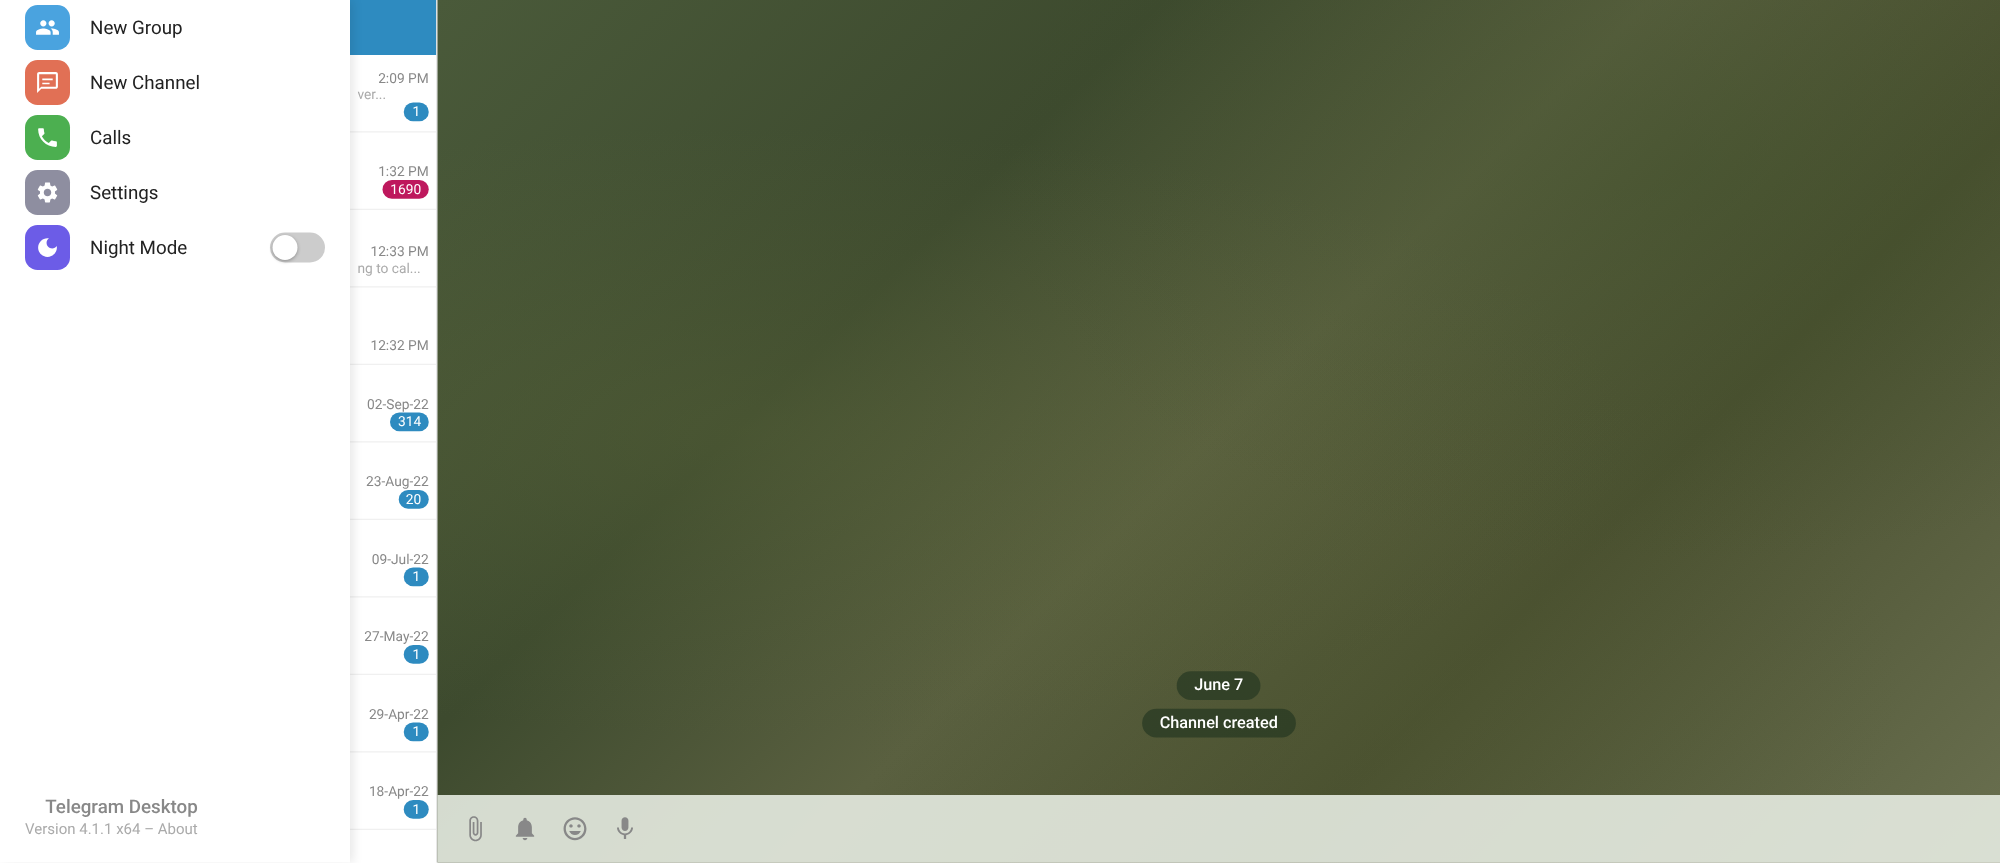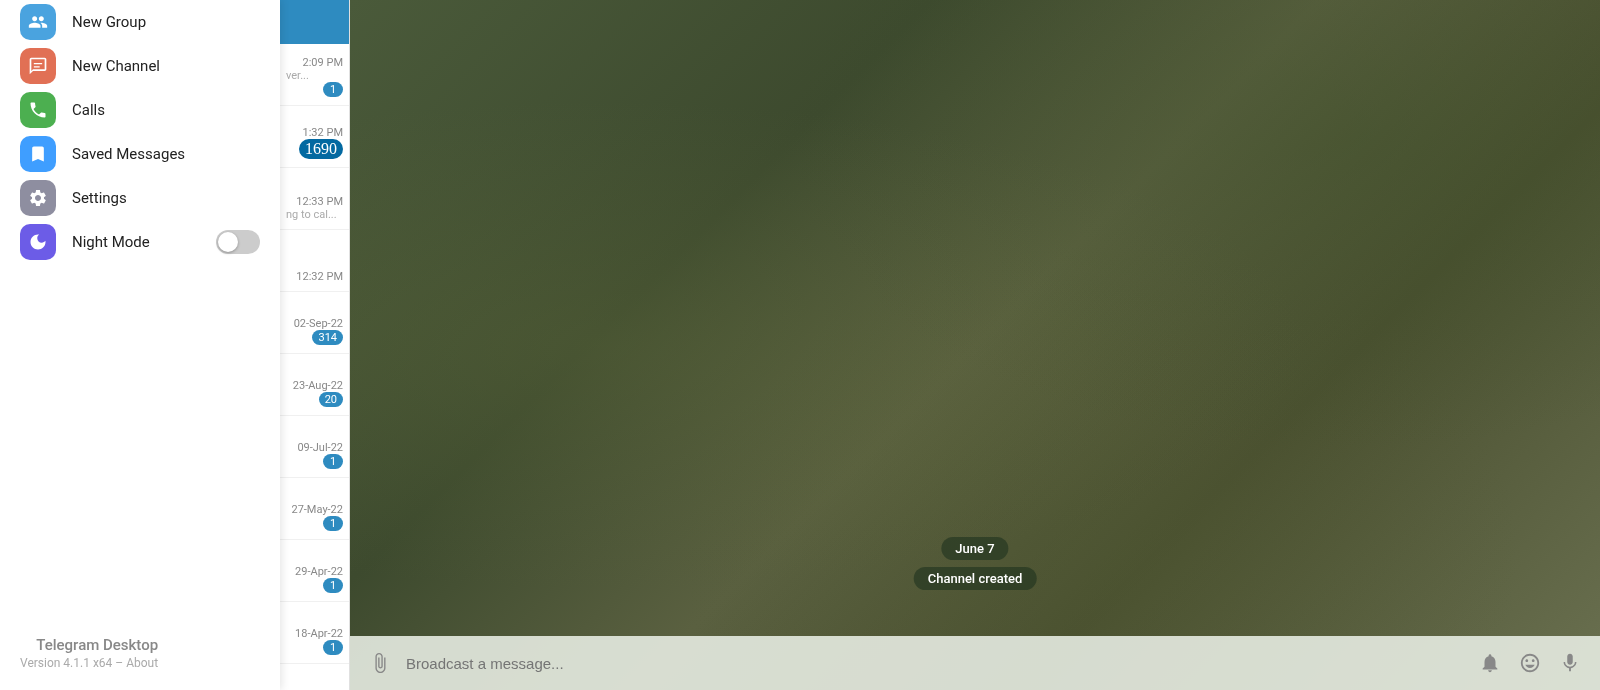--- a/index.html
+++ b/index.html
@@ -153,29 +153,28 @@
       color: white;
       border-radius: 10px;
       font-size: 11px;
       padding: 1px 6px;
       text-align: center;
       align-self: flex-end;
       min-width: 20px;
     }
 
     .chat-badge-gray {
-      background: #0369a1;
+      background: #be185d;
       color: white;
       border-radius: 10px;
-      font-size: 16px;
+      font-size: 11px;
       padding: 1px 6px;
       text-align: center;
       align-self: flex-end;
       min-width: 20px;
-      font-family: Liberation Serif, serif;
     }
 
     .chat-msg-preview {
       font-size: 11px;
       color: #aaa;
       white-space: nowrap;
       overflow: hidden;
       text-overflow: ellipsis;
     }
 
@@ -307,28 +306,20 @@
 
   <div class="menu-item">
     <div class="menu-icon icon-calls">
       <svg class="svg-icon" viewBox="0 0 24 24" fill="white">
         <path d="M6.62 10.79c1.44 2.83 3.76 5.14 6.59 6.59l2.2-2.2c.27-.27.67-.36 1.02-.24 1.12.37 2.33.57 3.57.57.55 0 1 .45 1 1V20c0 .55-.45 1-1 1-9.39 0-17-7.61-17-17 0-.55.45-1 1-1h3.5c.55 0 1 .45 1 1 0 1.25.2 2.45.57 3.57.11.35.03.74-.25 1.02l-2.2 2.2z"></path>
       </svg>
     </div>
     <span class="menu-label">Calls</span>
   </div>
 
-  <div class="menu-item">
-    <div class="menu-icon icon-saved">
-      <svg class="svg-icon" viewBox="0 0 24 24" fill="white">
-        <path d="M17 3H7c-1.1 0-1.99.9-1.99 2L5 21l7-3 7 3V5c0-1.1-.9-2-2-2z"></path>
-      </svg>
-    </div>
-    <span class="menu-label">Saved Messages</span>
-  </div>
 
   <div class="menu-item">
     <div class="menu-icon icon-settings">
       <svg class="svg-icon" viewBox="0 0 24 24" fill="white">
         <path d="M19.14,12.94c0.04-0.3,0.06-0.61,0.06-0.94c0-0.32-0.02-0.64-0.07-0.94l2.03-1.58c0.18-0.14,0.23-0.41,0.12-0.61 l-1.92-3.32c-0.12-0.22-0.37-0.29-0.59-0.22l-2.39,0.96c-0.5-0.38-1.03-0.7-1.62-0.94L14.4,2.81c-0.04-0.24-0.24-0.41-0.48-0.41 h-3.84c-0.24,0-0.43,0.17-0.47,0.41L9.25,5.35C8.66,5.59,8.12,5.92,7.63,6.29L5.24,5.33c-0.22-0.08-0.47,0-0.59,0.22L2.74,8.87 C2.62,9.08,2.66,9.34,2.86,9.48l2.03,1.58C4.84,11.36,4.8,11.69,4.8,12s0.02,0.64,0.07,0.94l-2.03,1.58 c-0.18,0.14-0.23,0.41-0.12,0.61l1.92,3.32c0.12,0.22,0.37,0.29,0.59,0.22l2.39-0.96c0.5,0.38,1.03,0.7,1.62,0.94l0.36,2.54 c0.05,0.24,0.24,0.41,0.48,0.41h3.84c0.24,0,0.44-0.17,0.47-0.41l0.36-2.54c0.59-0.24,1.13-0.56,1.62-0.94l2.39,0.96 c0.22,0.08,0.47,0,0.59-0.22l1.92-3.32c0.12-0.22,0.07-0.47-0.12-0.61L19.14,12.94z M12,15.6c-1.98,0-3.6-1.62-3.6-3.6 s1.62-3.6,3.6-3.6s3.6,1.62,3.6,3.6S13.98,15.6,12,15.6z"></path>
       </svg>
     </div>
     <span class="menu-label">Settings</span>
   </div>
 
@@ -409,21 +400,20 @@
   <div class="date-badge">June 7</div>
   <div class="channel-created-badge">Channel created</div>
 </div>
 
 <div class="input-bar">
   <div class="attach-btn">
     <svg width="22" height="22" viewBox="0 0 24 24" fill="#888">
       <path d="M16.5 6v11.5c0 2.21-1.79 4-4 4s-4-1.79-4-4V5c0-1.38 1.12-2.5 2.5-2.5s2.5 1.12 2.5 2.5v10.5c0 .55-.45 1-1 1s-1-.45-1-1V6H10v9.5c0 1.38 1.12 2.5 2.5 2.5s2.5-1.12 2.5-2.5V5c0-2.21-1.79-4-4-4S7 2.79 7 5v12.5c0 3.04 2.46 5.5 5.5 5.5s5.5-2.46 5.5-5.5V6h-1.5z"></path>
     </svg>
   </div>
-  <input class="message-input" type="text" placeholder="Broadcast a message..." style="">
   <div class="input-action-btn">
     <svg width="22" height="22" viewBox="0 0 24 24" fill="#888">
       <path d="M12 22c1.1 0 2-.9 2-2h-4c0 1.1.9 2 2 2zm6-6v-5c0-3.07-1.64-5.64-4.5-6.32V4c0-.83-.67-1.5-1.5-1.5s-1.5.67-1.5 1.5v.68C7.63 5.36 6 7.92 6 11v5l-2 2v1h16v-1l-2-2z"></path>
     </svg>
   </div>
   <div class="input-action-btn">
     <svg width="22" height="22" viewBox="0 0 24 24" fill="#888">
       <path d="M11.99 2C6.47 2 2 6.48 2 12s4.47 10 9.99 10C17.52 22 22 17.52 22 12S17.52 2 11.99 2zM12 20c-4.42 0-8-3.58-8-8s3.58-8 8-8 8 3.58 8 8-3.58 8-8 8zm3.5-9c.83 0 1.5-.67 1.5-1.5S16.33 8 15.5 8 14 8.67 14 9.5s.67 1.5 1.5 1.5zm-7 0c.83 0 1.5-.67 1.5-1.5S9.33 8 8.5 8 7 8.67 7 9.5 7.67 11 8.5 11zm3.5 6.5c2.33 0 4.31-1.46 5.11-3.5H6.89c.8 2.04 2.78 3.5 5.11 3.5z"></path>
     </svg>
   </div>

